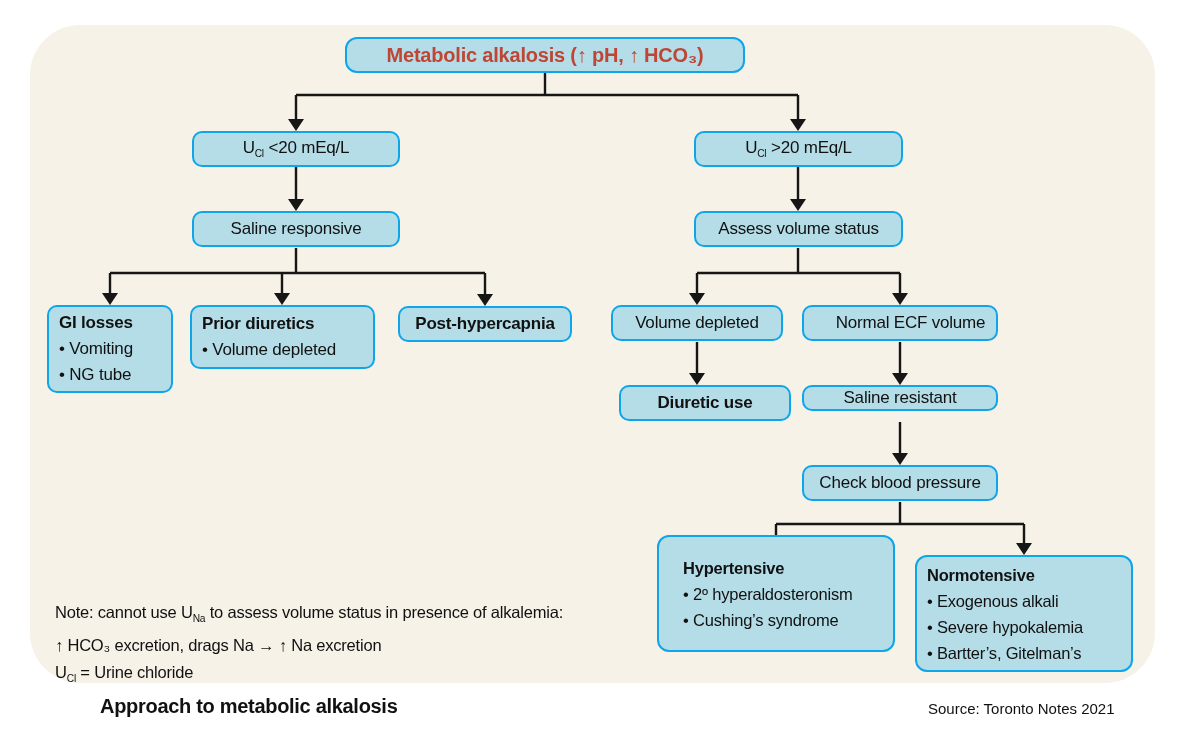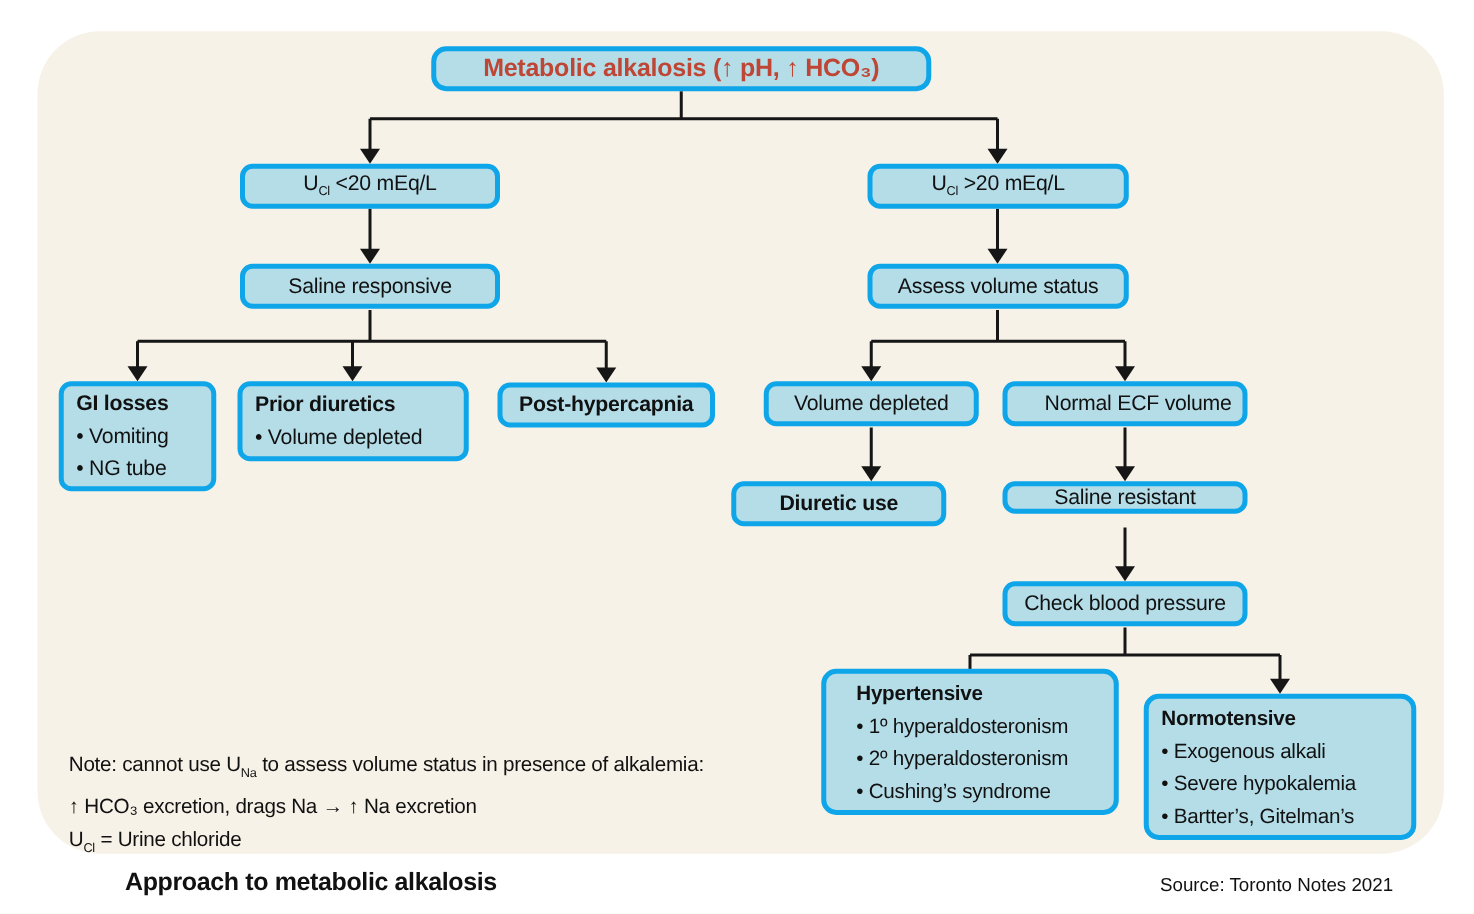--- a/index.html
+++ b/index.html
@@ -9,21 +9,21 @@
     font-family:"Liberation Sans", sans-serif;
     color:#111;
   }
   .panel {
     position:absolute; left:30px; top:25px; width:1125px; height:658px;
     background:#f7f2e8; border-radius:50px;
   }
   svg.connectors { position:absolute; left:0; top:0; pointer-events:none; }
   .box {
     position:absolute; box-sizing:border-box;
-    background:#b4dde8; border:4px solid #0ea5e9; border-radius:10px;
+    background:#b4dde8; border:2px solid #0ea5e9; border-radius:10px;
     display:flex; align-items:center; justify-content:center;
     font-size:17px; letter-spacing:-0.2px; line-height:1.1;
     white-space:nowrap;
   }
   .box sub { font-size:0.6em; line-height:1; }
   .box.bold { font-weight:bold; }
   .box.list {
     flex-direction:column; align-items:flex-start; justify-content:center;
     padding:6px 10px; line-height:26px;text-align:right;
   }
@@ -109,34 +109,33 @@
   <span>Post-hypercapnia</span>
 </div>
 
 <div class="box" style="left:611px; top:305px; width:172px; height:36px;">
   <span>Volume depleted</span>
 </div>
 <div class="box" style="left:802px; top:305px; width:196px; height:36px;padding-left:21px;">
   <span>Normal ECF volume</span>
 </div>
 
-<div class="box bold" style="left:585px; top:385px; width:172px; height:36px;">
+<div class="box bold" style="left:619px; top:385px; width:172px; height:36px;">
   <span>Diuretic use</span>
 </div>
 <div class="box" style="left:802px; top:385px; width:196px; height:26px;">
   <span>Saline resistant</span>
 </div>
 
 <div class="box" style="left:802px; top:465px; width:196px; height:36px;">
   <span>Check blood pressure</span>
 </div>
 
 <div class="box list bigbox" style="left:657px; top:535px; width:238px; height:117px;padding-left:24px;">
   <div class="box-title">Hypertensive</div>
-  <div class="bullet">1º hyperaldosteronism</div>
   <div class="bullet">2º hyperaldosteronism</div>
   <div class="bullet">Cushing’s syndrome</div>
 </div>
 <div class="box list bigbox" style="left:915px; top:555px; width:218px; height:117px;">
   <div class="box-title">Normotensive</div>
   <div class="bullet">Exogenous alkali</div>
   <div class="bullet">Severe hypokalemia</div>
   <div class="bullet">Bartter’s, Gitelman’s</div>
 </div>
 

